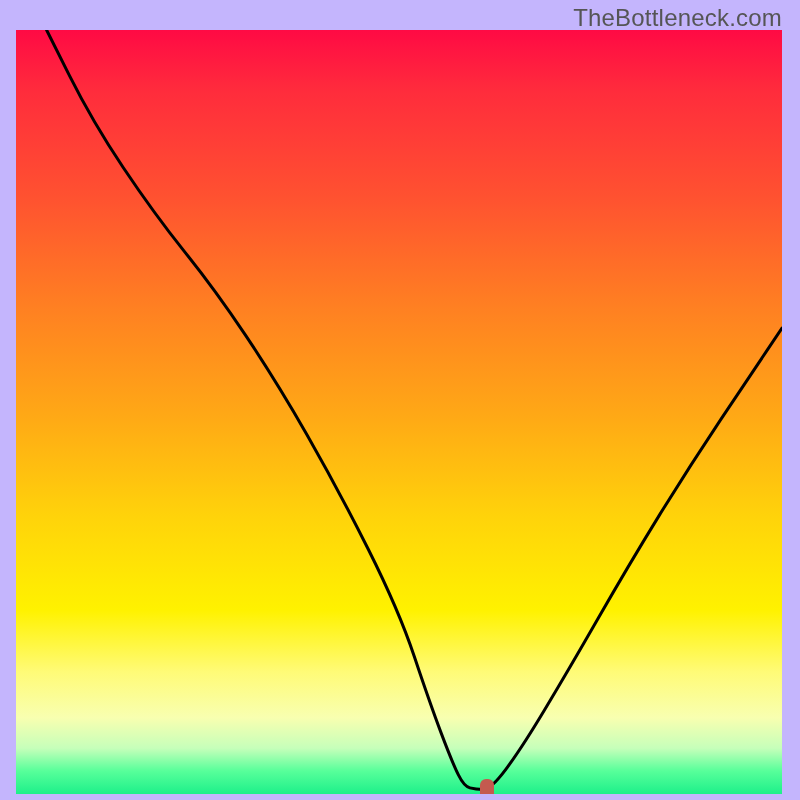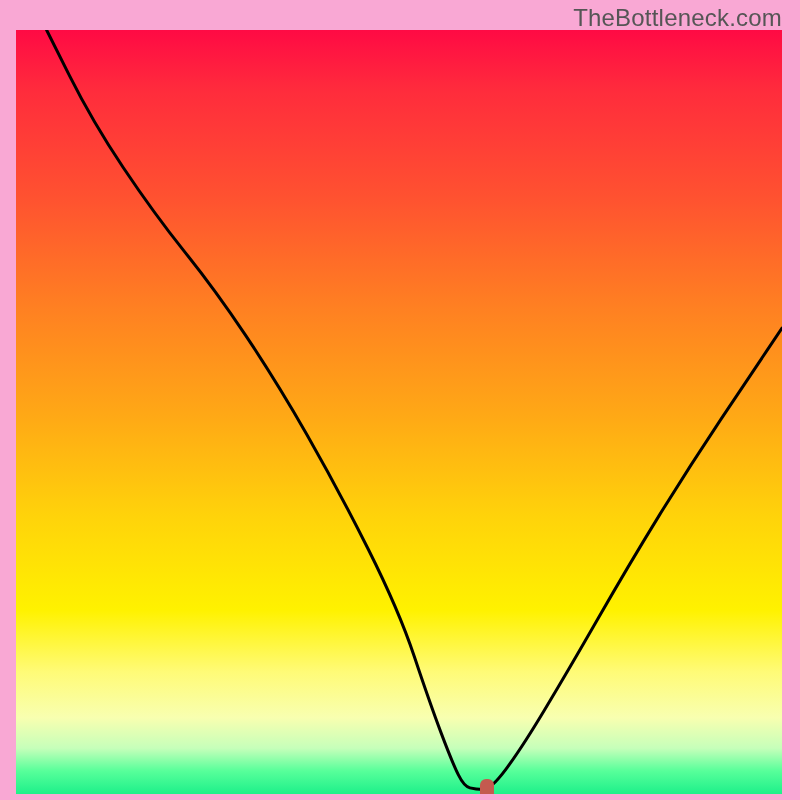--- a/index.html
+++ b/index.html
@@ -8,21 +8,21 @@
     width: 800px;
     height: 800px;
     background: #000000;
     overflow: hidden;
     font-family: Arial, Helvetica, sans-serif;
   }
   .frame {
     position: relative;
     width: 800px;
     height: 800px;
-    background: #f9a8d4;
+    background: #c4b5fd;
   }
   .watermark {
     position: absolute;
     top: 4px;
     right: 18px;
     color: #555555;
     font-size: 24px;
     font-weight: 400;
     letter-spacing: 0.2px;
     user-select: none;

